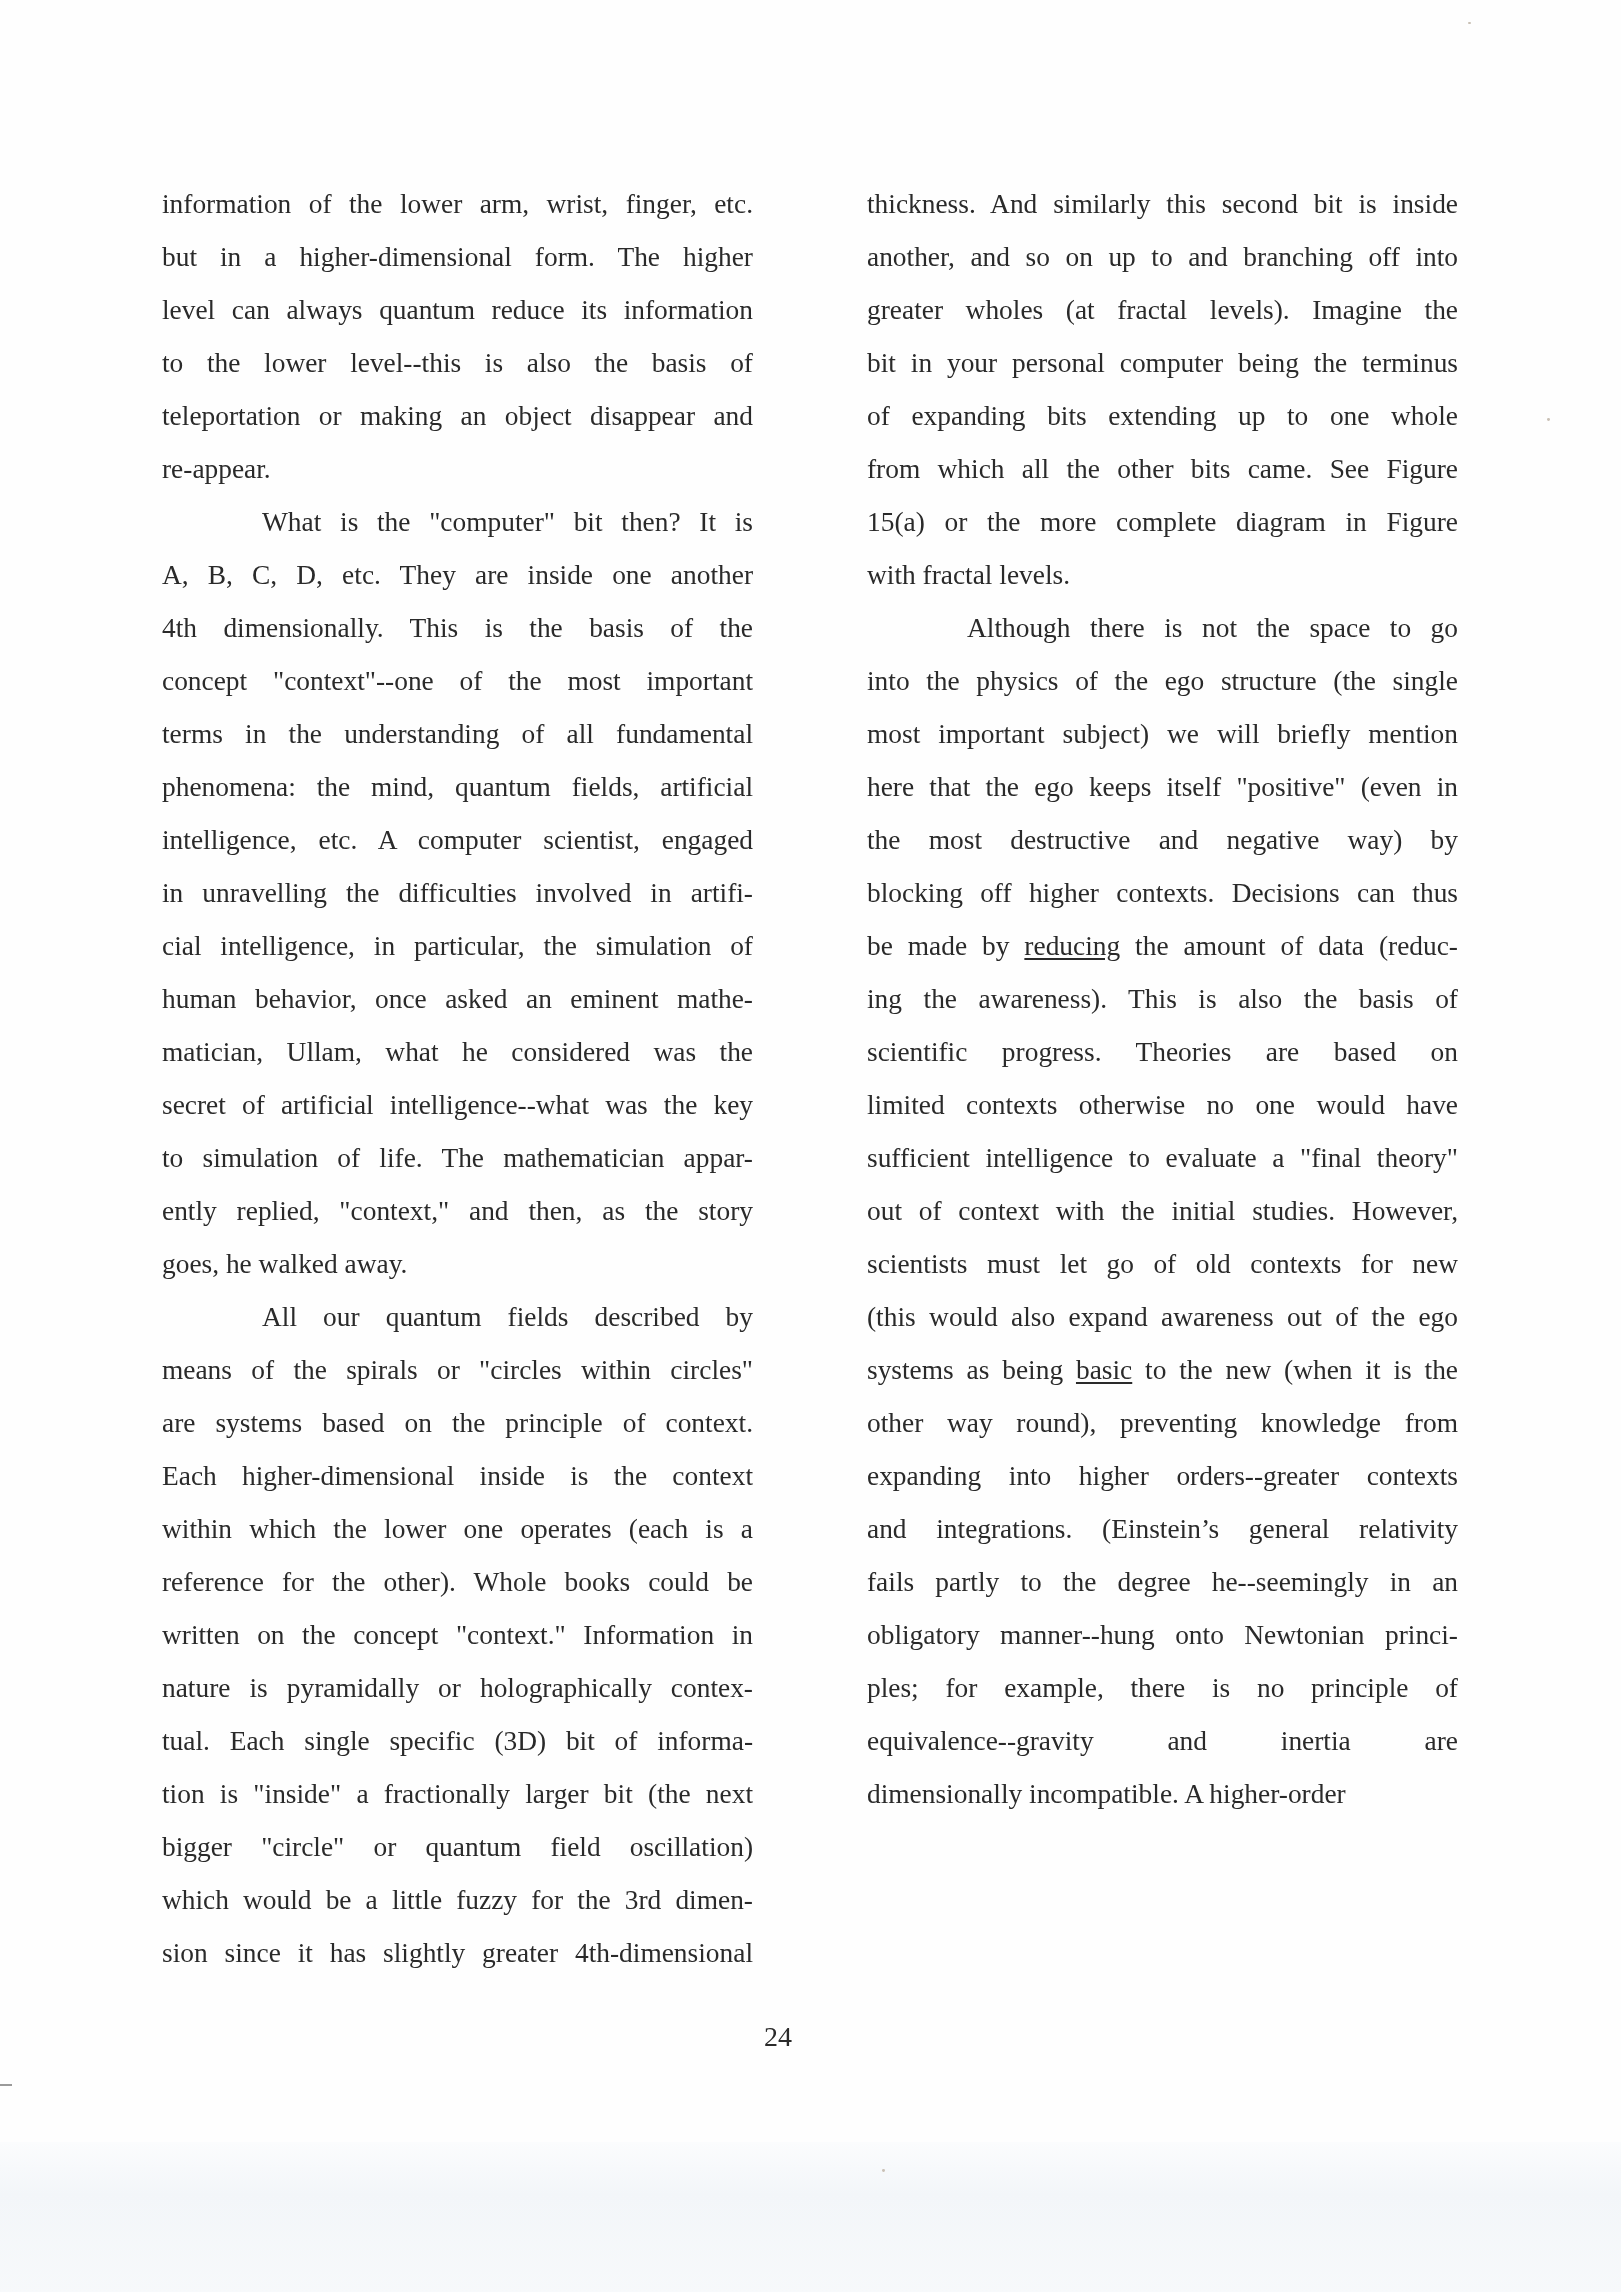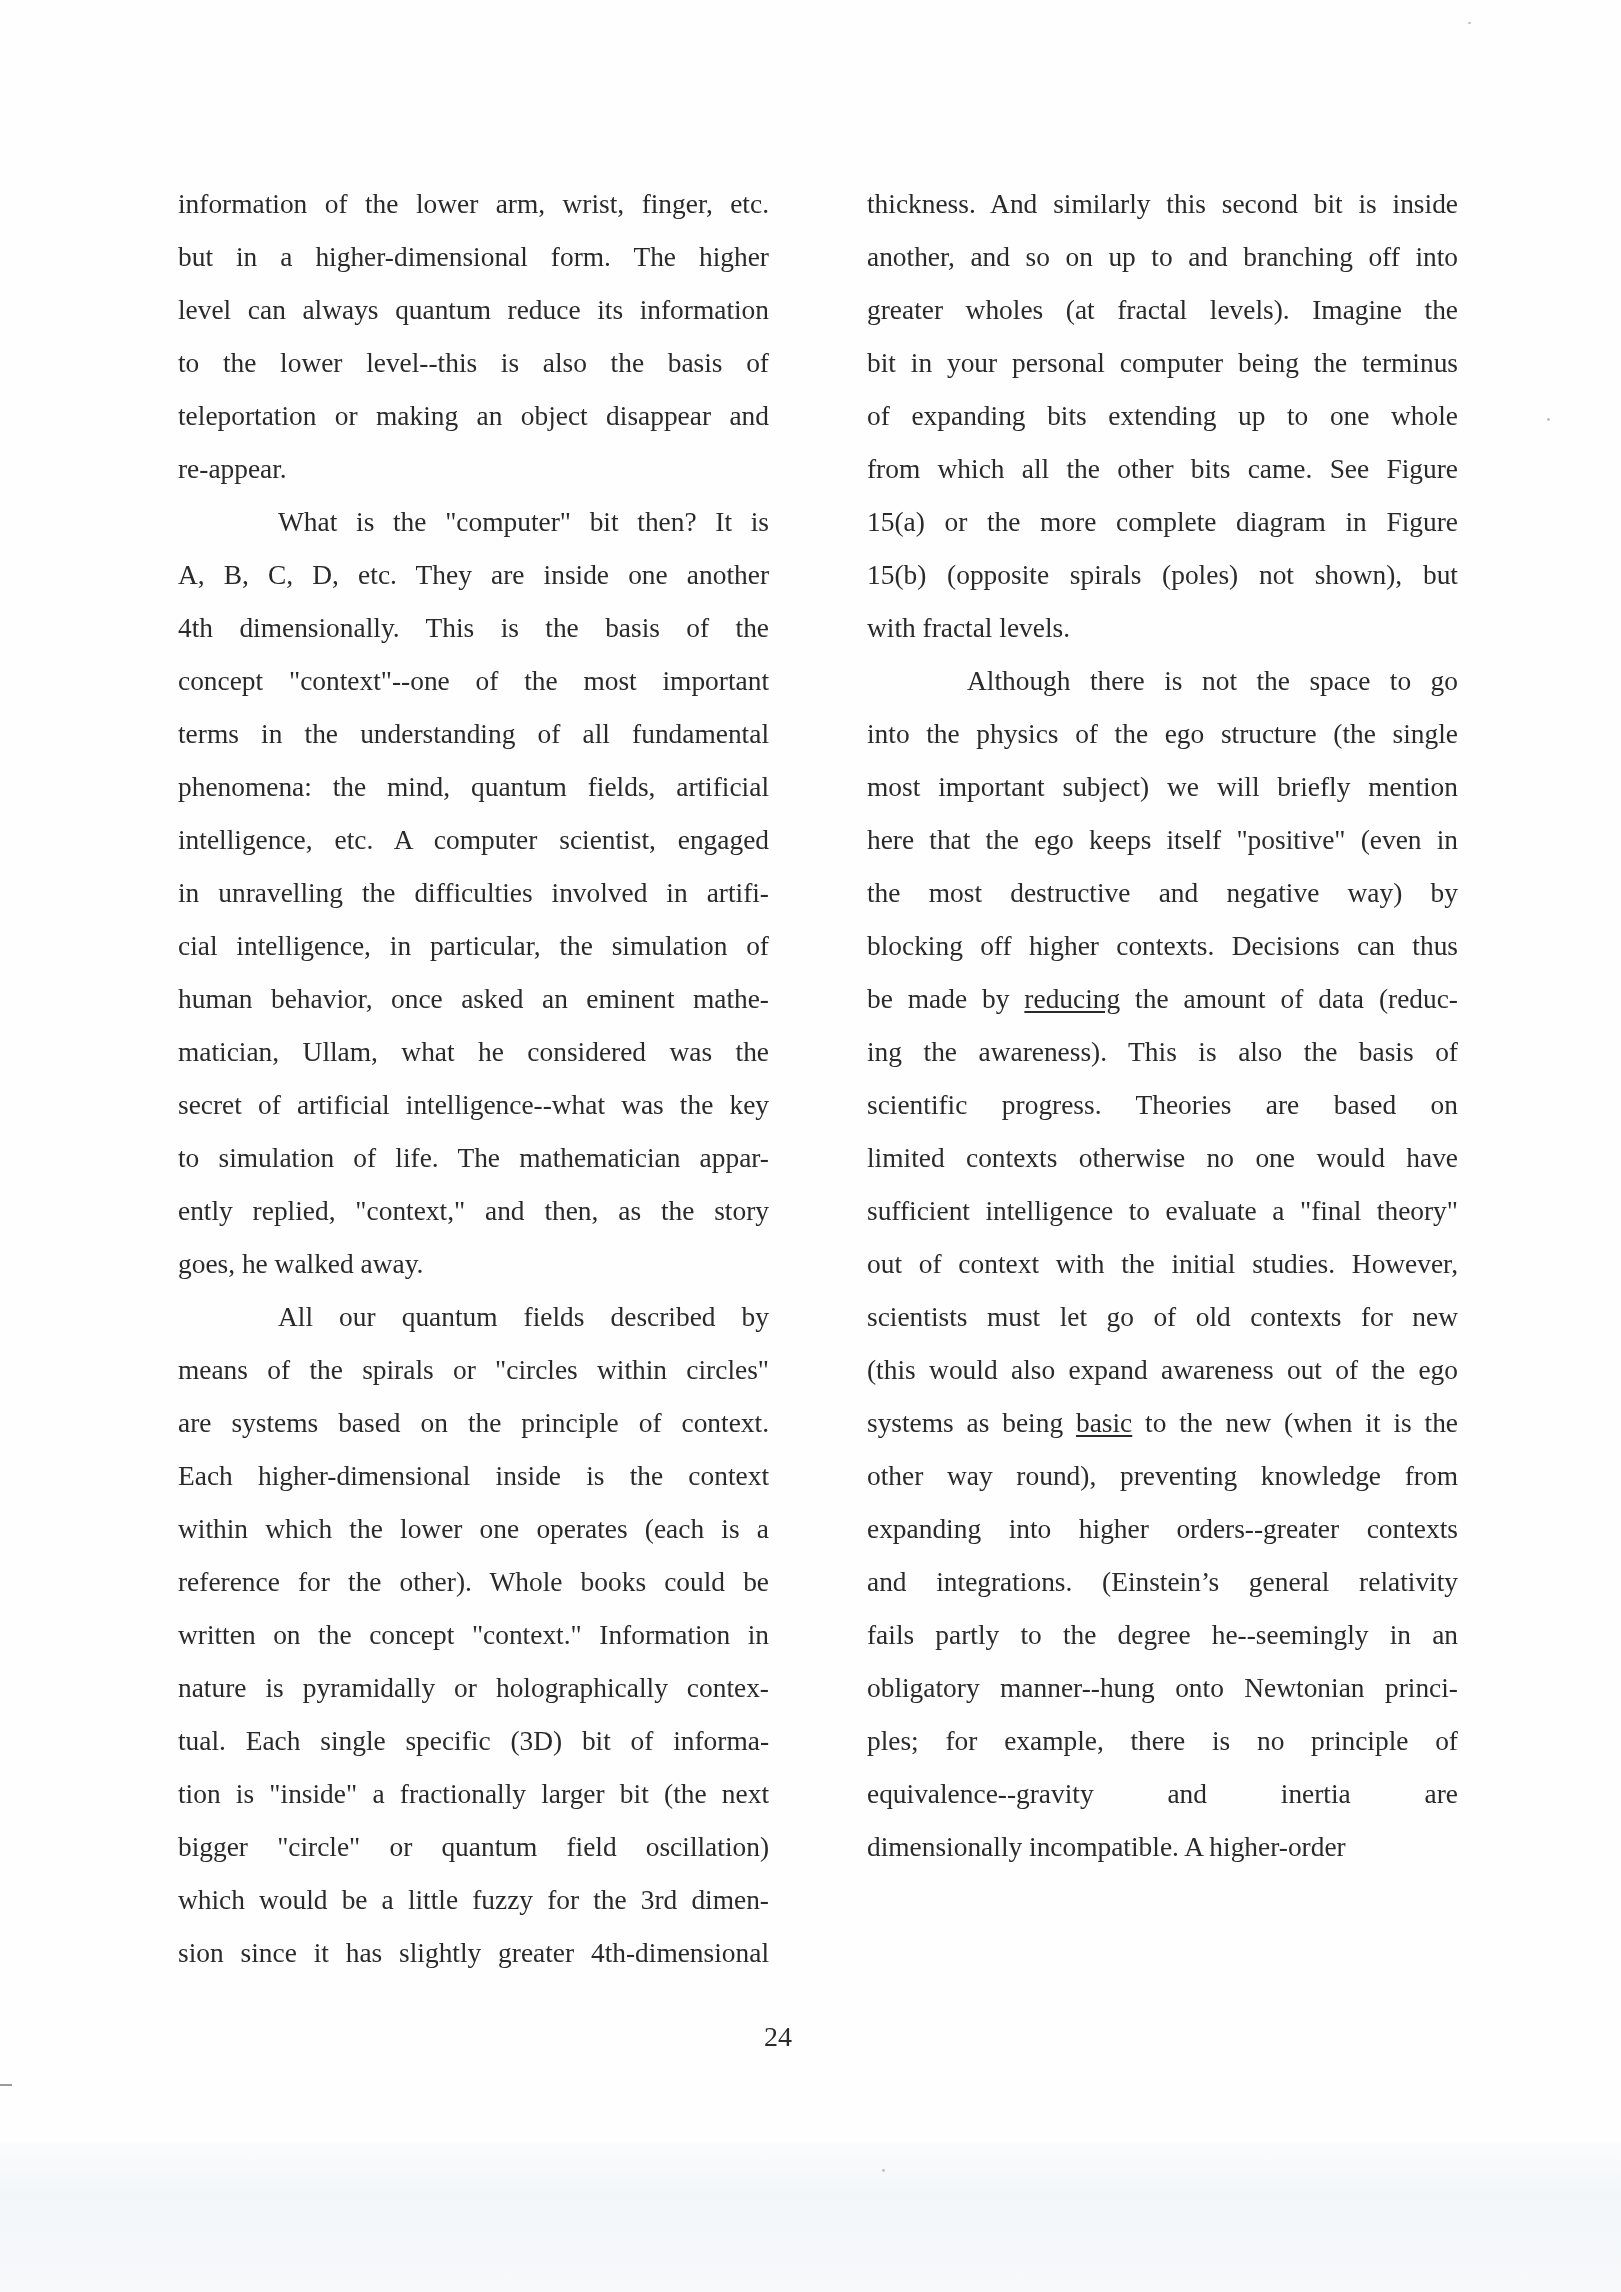--- a/index.html
+++ b/index.html
@@ -13,21 +13,21 @@
   }
   .page-shade {
     position: absolute; left: 0; right: 0; top: 2142px; bottom: 0;
     background: linear-gradient(180deg, #fbfcfd 0%, #f3f6f9 35%, #f7f9fb 100%);
   }
   .column {
     position: absolute;
     top: 178px;
     width: 591px;
   }
-  .col-left { left: 178px; }
+  .col-left { left: 162px; }
   .col-right { left: 867px; }
   .line {
     display: block;
     height: 53px;
     line-height: 53px;
     font-size: 27.4px;
     white-space: nowrap;
     text-align: justify;
     text-align-last: justify;
   }
@@ -89,21 +89,20 @@
     <div class="line">sion since it has slightly greater 4th-dimensional</div>
   </div>
 <div class="column col-right" id="col-right">
     <div class="line">thickness.  And similarly this second bit is inside</div>
     <div class="line">another, and so on up to and branching off into</div>
     <div class="line">greater wholes (at fractal levels).  Imagine the</div>
     <div class="line">bit in your personal computer being the terminus</div>
     <div class="line">of expanding bits extending up to one whole</div>
     <div class="line">from which all the other bits came.  See Figure</div>
     <div class="line">15(a) or the more complete diagram in Figure</div>
-    <div class="line">15(b) (opposite spirals (poles) not shown), but</div>
     <div class="line last">with fractal levels.</div>
     <div class="line indent">Although there is not the space to go</div>
     <div class="line">into the physics of the ego structure (the single</div>
     <div class="line">most important subject) we will briefly mention</div>
     <div class="line">here that the ego keeps itself "positive" (even in</div>
     <div class="line">the most destructive and negative way) by</div>
     <div class="line">blocking off higher contexts.  Decisions can thus</div>
     <div class="line"><span>be made by </span><span class="u">reducing</span><span> the amount of data (reduc-</span></div>
     <div class="line">ing the awareness).  This is also the basis of</div>
     <div class="line">scientific progress.  Theories are based on</div>

